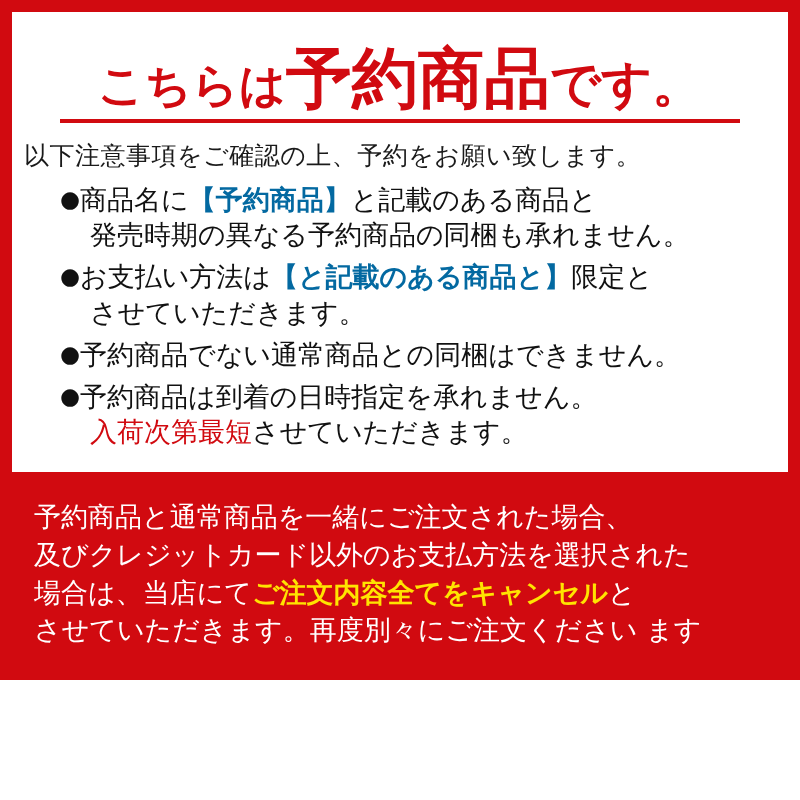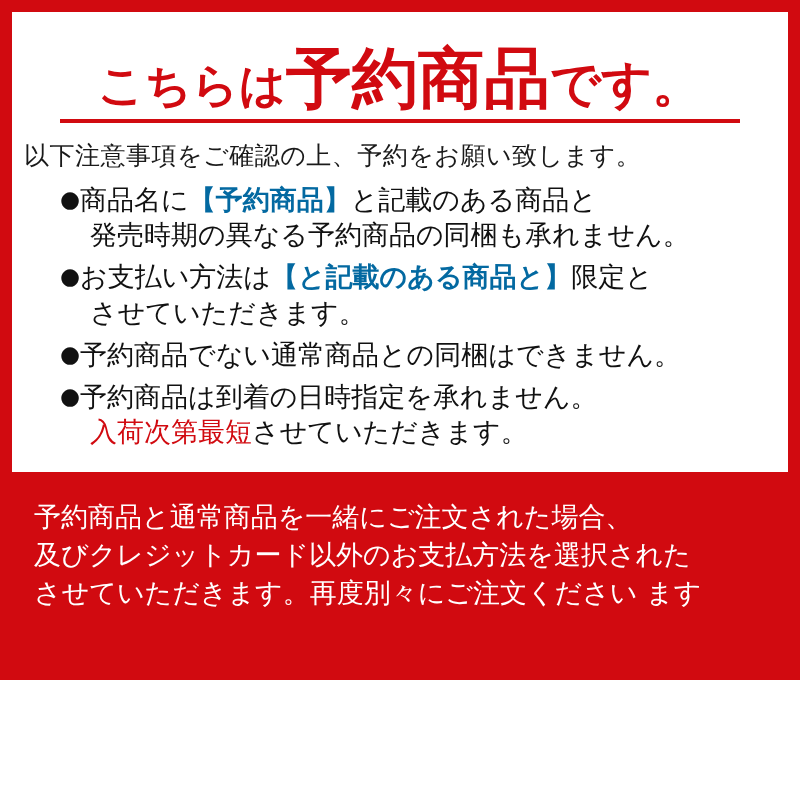--- a/index.html
+++ b/index.html
@@ -141,16 +141,17 @@
         <span class="dot">●</span><span>予約商品は到着の日時指定を承れません。</span>
         <span class="indent"><span class="hl-red-plain">入荷次第最短</span><span>させていただきます。</span></span>
       </div>
 
     </div>
   </div>
 
   <div class="bottom-section">
     <div class="bottom-line">予約商品と通常商品を一緒にご注文された場合、</div>
     <div class="bottom-line">及びクレジットカード以外のお支払方法を選択された</div>
+    <div class="bottom-line"><span>場合は、当店にて</span><span class="hl-yellow">ご注文内容全てをキャンセル</span><span>と</span></div>
     <div class="bottom-line">させていただきます。再度別々にご注文ください ます</div>
   </div>
 
 </div>
 
 </body></html>

